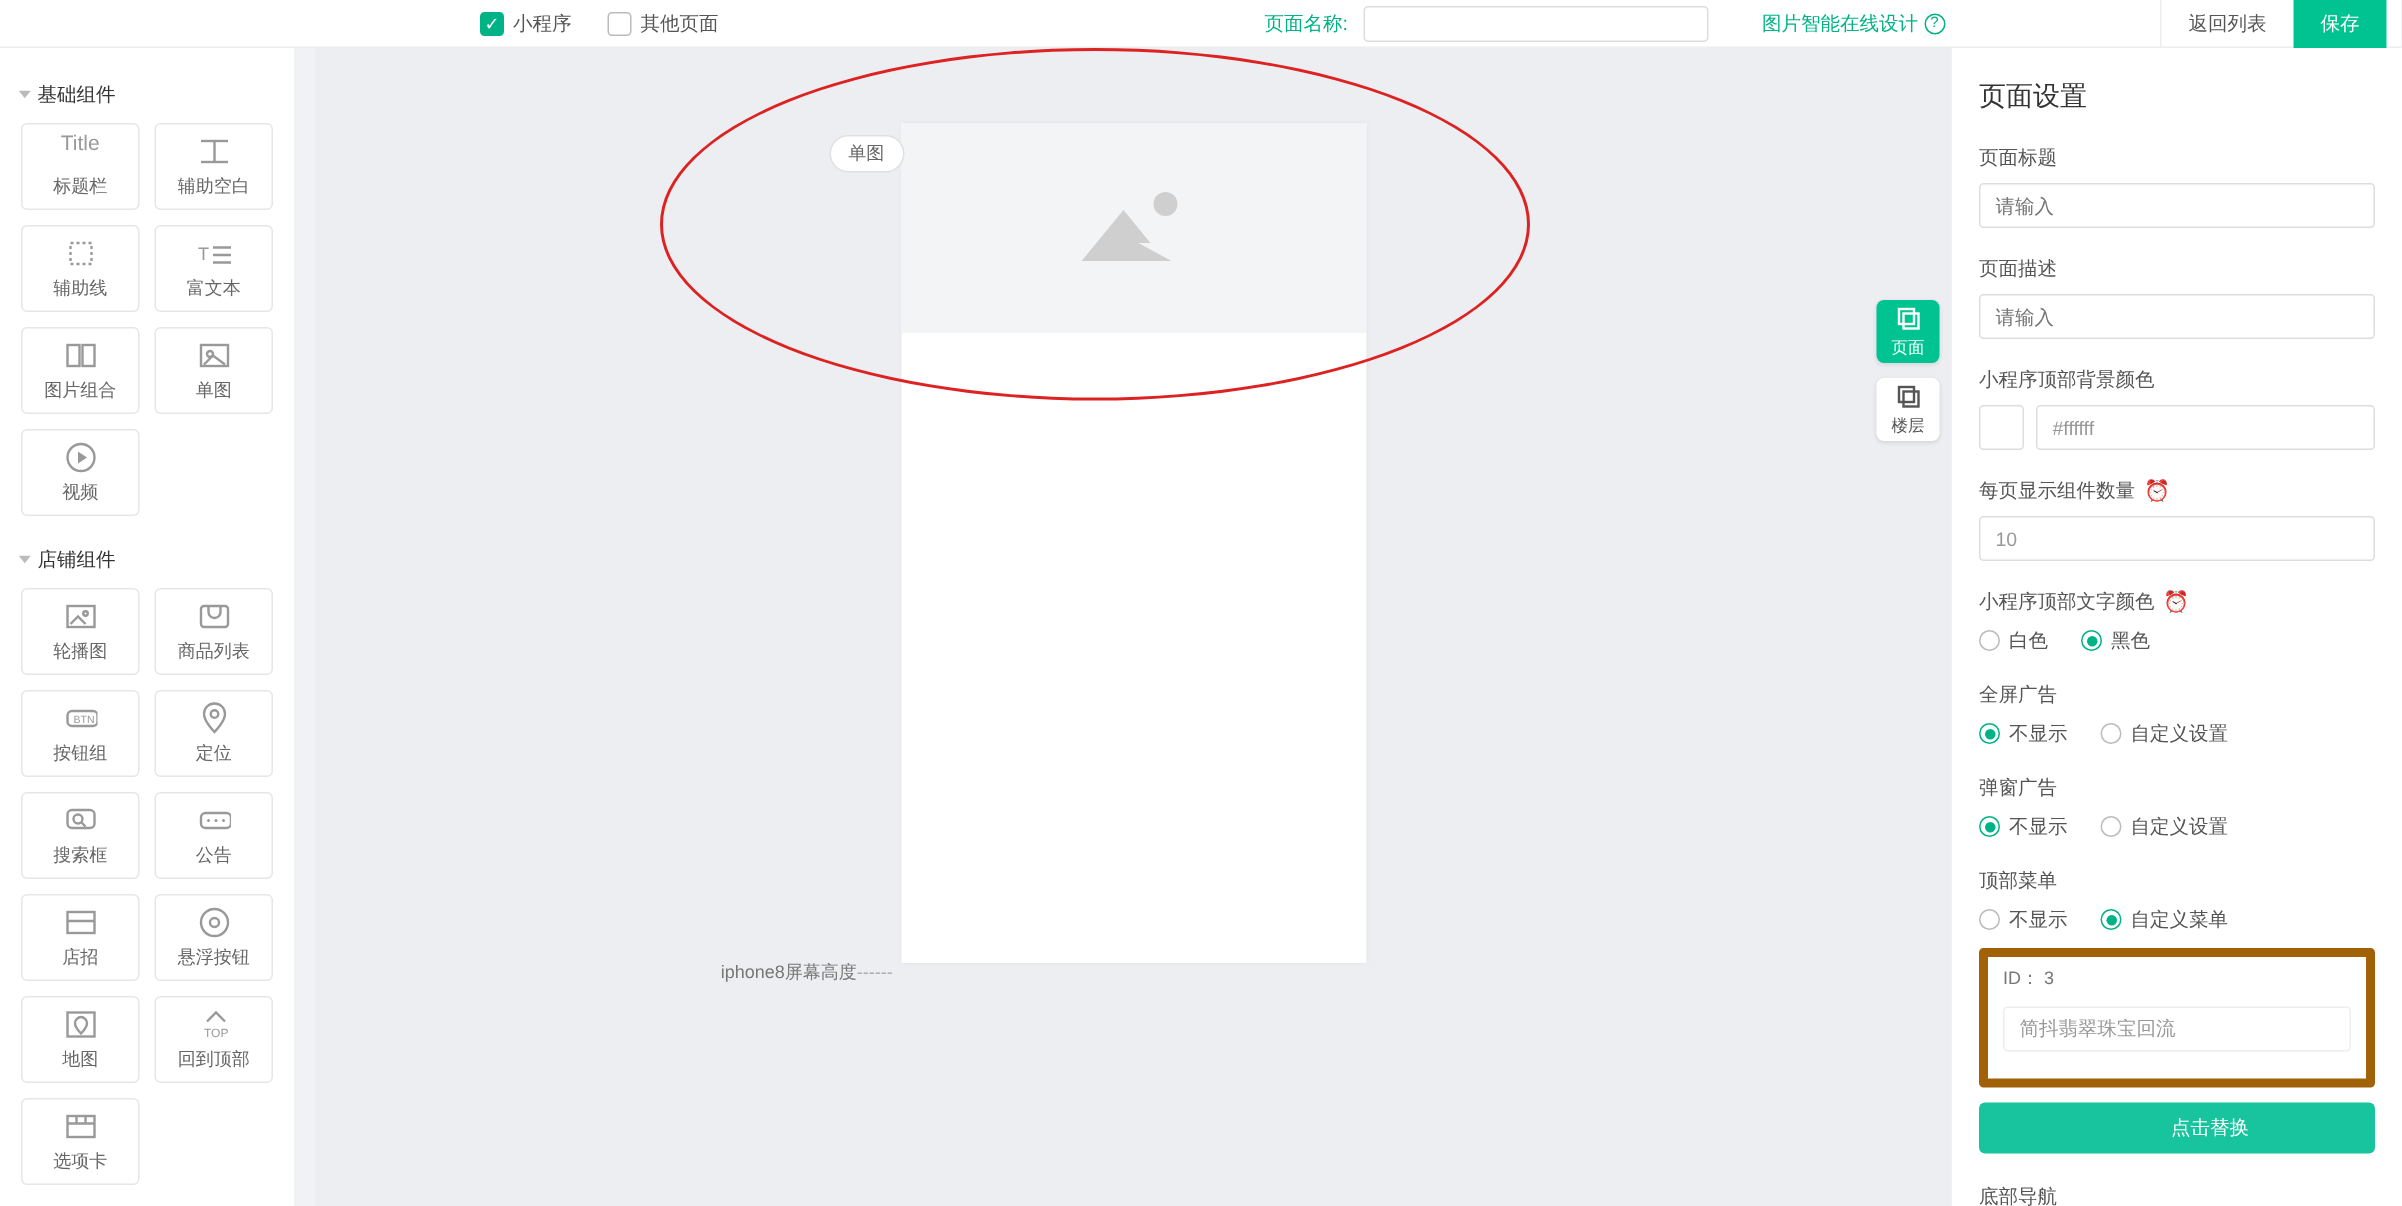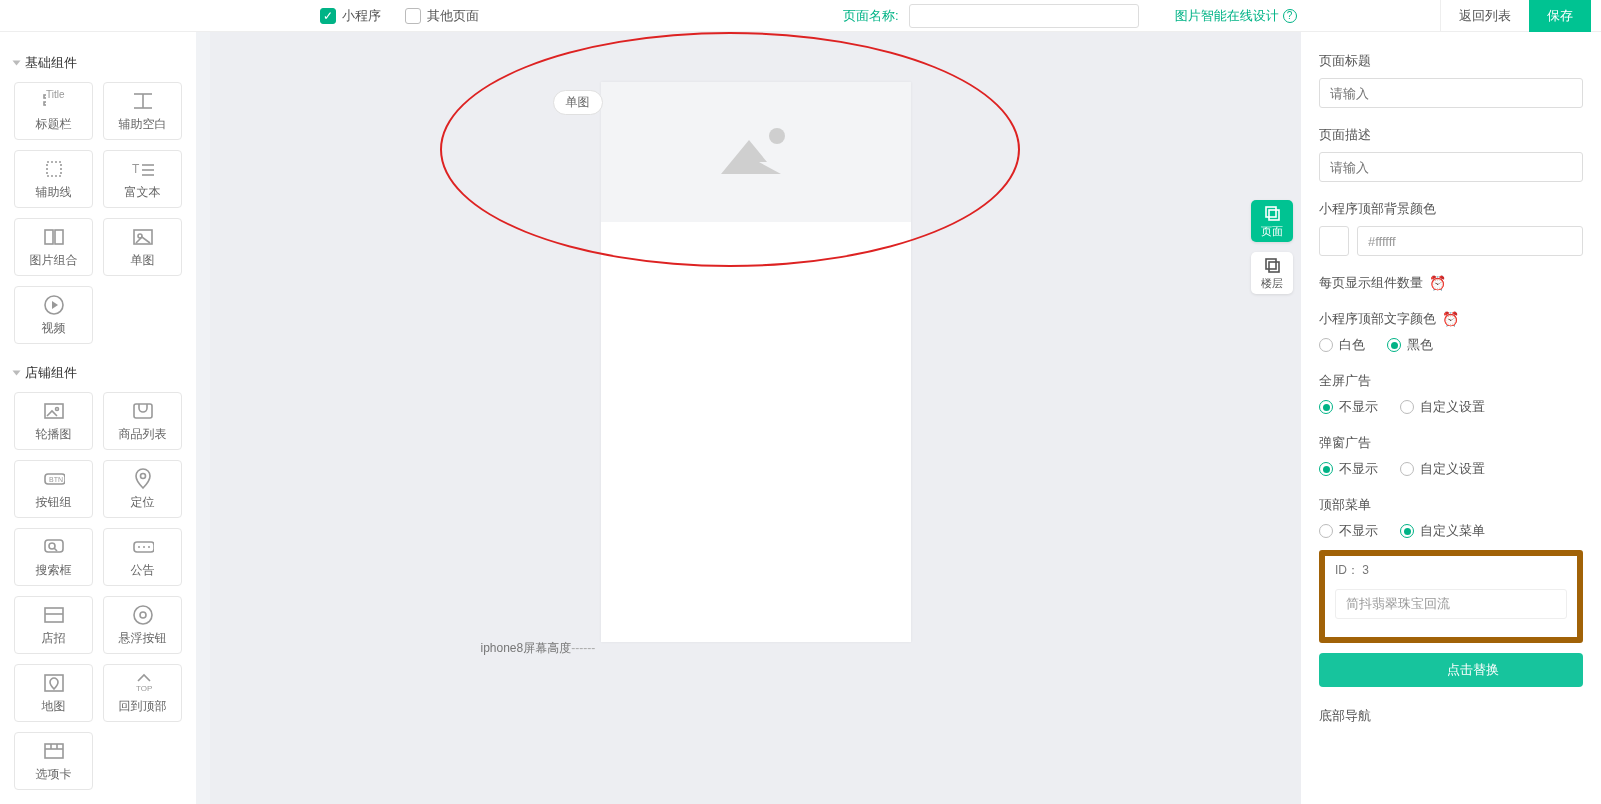--- a/index.html
+++ b/index.html
@@ -176,21 +176,21 @@
 
 <div class="palette" id="palette">
     <div class="group-hdr"><span class="caret"></span>基础组件</div>
     <div class="grid">
       <div class="tile">
         <span class="ico">
           <svg class="svg-ico" width="22" height="14">
             <rect x="1" y="1" width="20" height="3"></rect>
             <rect x="1" y="8" width="20" height="3"></rect>
           </svg>
-          <div style="font-size:10px;color:#999;margin-top:-12px">Title</div>
+          <div style="font-size:14px;color:#999;margin-top:-12px">Title</div>
         </span>
         <span class="lbl">标题栏</span>
       </div>
       <div class="tile">
         <span class="ico">
           <svg class="svg-ico" width="22" height="18">
             <line x1="2" y1="2" x2="20" y2="2"></line>
             <line x1="2" y1="16" x2="20" y2="16"></line>
             <line x1="11" y1="2" x2="11" y2="16"></line>
           </svg>
@@ -382,20 +382,21 @@
     <div class="side-tab">
       <span><svg width="18" height="18" fill="none" stroke="currentColor" stroke-width="1.6">
           <rect x="3" y="3" width="10" height="10"></rect>
           <rect x="6" y="6" width="10" height="10"></rect>
         </svg></span>
       <span>楼层</span>
     </div>
   </div>
 
 <div class="right-panel">
+  <div class="panel-title">页面设置</div>
 
   <div class="field">
     <div class="field-lbl">页面标题</div>
     <input type="text" placeholder="请输入" style="">
   </div>
 
   <div class="field">
     <div class="field-lbl">页面描述</div>
     <input type="text" placeholder="请输入" style="">
   </div>
@@ -406,20 +407,21 @@
       <div class="color-swatch"></div>
       <input type="text" style="flex: 1 1 0%;" value="#ffffff">
     </div>
   </div>
 
   <div class="field">
     <div class="field-lbl">
       <span>每页显示组件数量</span>
       <span class="warn-ico">⏰</span>
     </div>
+    <input type="text" value="10" style="">
   </div>
 
   <div class="field">
     <div class="field-lbl">
       <span>小程序顶部文字颜色</span>
       <span class="warn-ico">⏰</span>
     </div>
     <div class="radio-row" id="rg-textcolor">
         <label class="radio">
           <span class="rdot"></span>

